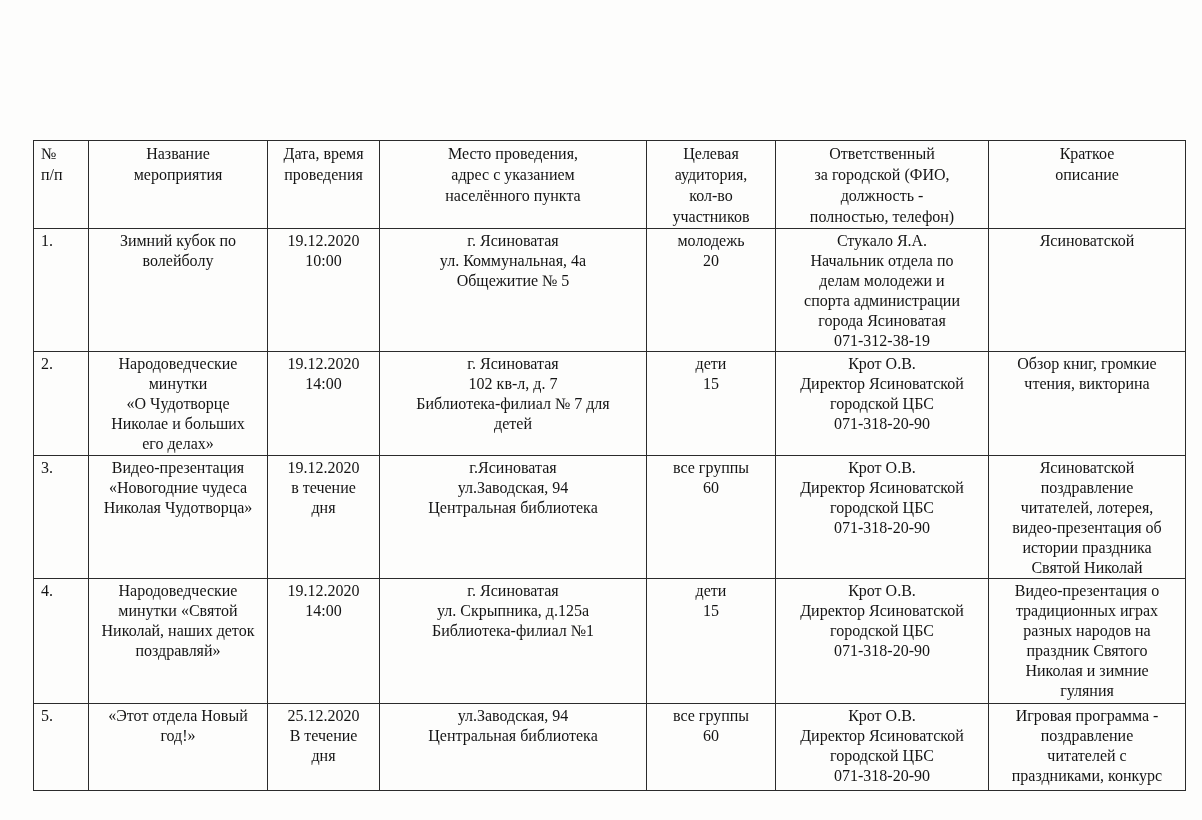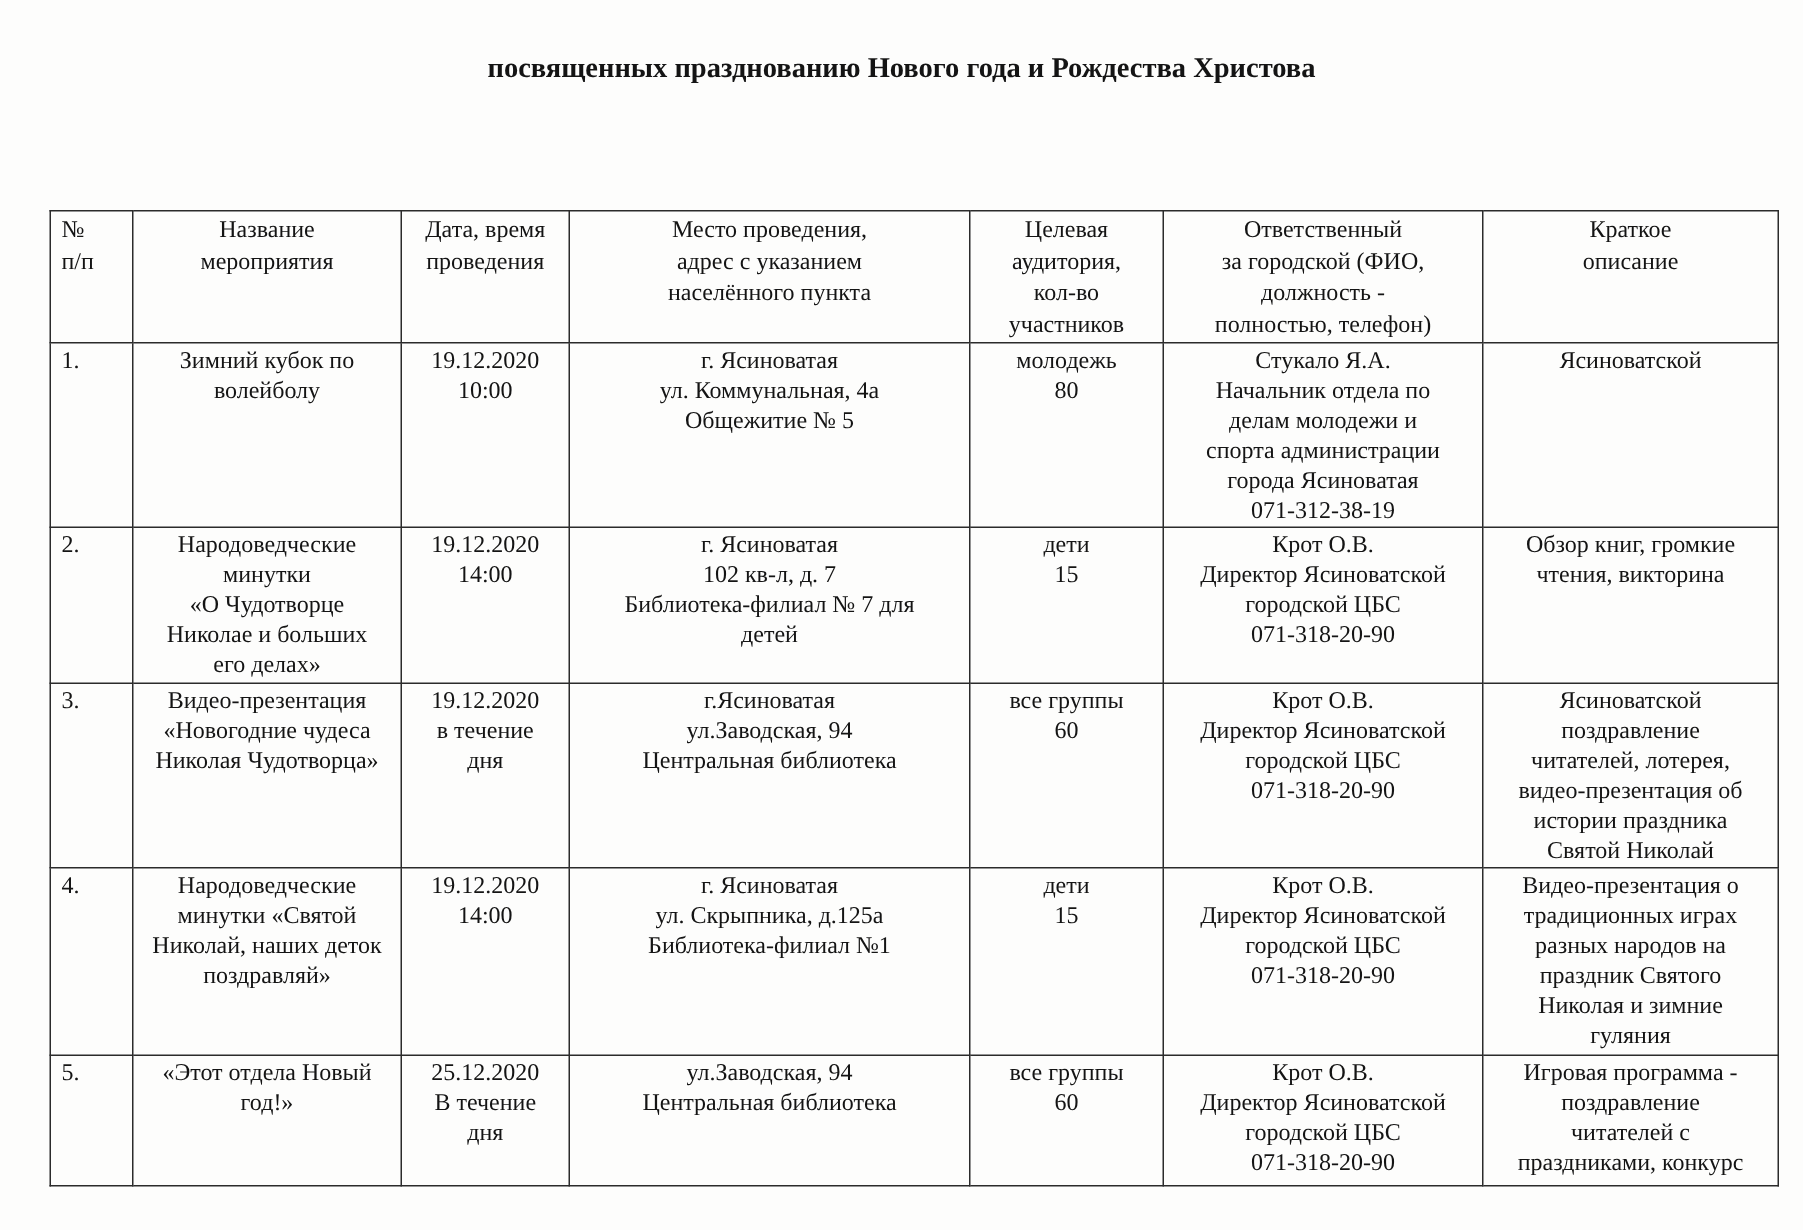--- a/index.html
+++ b/index.html
@@ -63,21 +63,20 @@
   tr.r2 { height: 123px; }
   tr.r3 { height: 125px; }
   tr.r4 { height: 87px; }
 </style>
 </head>
 <body>
 
 <div class="page">
 
   <div class="doc-title">
-    <div class="t-line">посвященных празднованию Нового года и Рождества Христова</div>
   </div>
 
   <table class="plan">
     <colgroup>
       <col style="width:55px">
         <col style="width:179px">
         <col style="width:112px">
       <col style="width:267px">
         <col style="width:129px">
         <col style="width:213px">
@@ -110,21 +109,21 @@
       <tr class="r0">
         <td class="col-num">1.</td>
         <td>Зимний кубок  по
 волейболу</td>
         <td>19.12.2020
 10:00</td>
         <td>г. Ясиноватая
 ул. Коммунальная, 4а
 Общежитие № 5</td>
         <td>молодежь
-80</td>
+20</td>
         <td>Стукало Я.А.
 Начальник отдела по
 делам молодежи и
 спорта администрации
 города Ясиноватая
 071-312-38-19</td>
         <td>Ясиноватской</td>
       </tr>
       <tr class="r1">
         <td class="col-num">2.</td>

